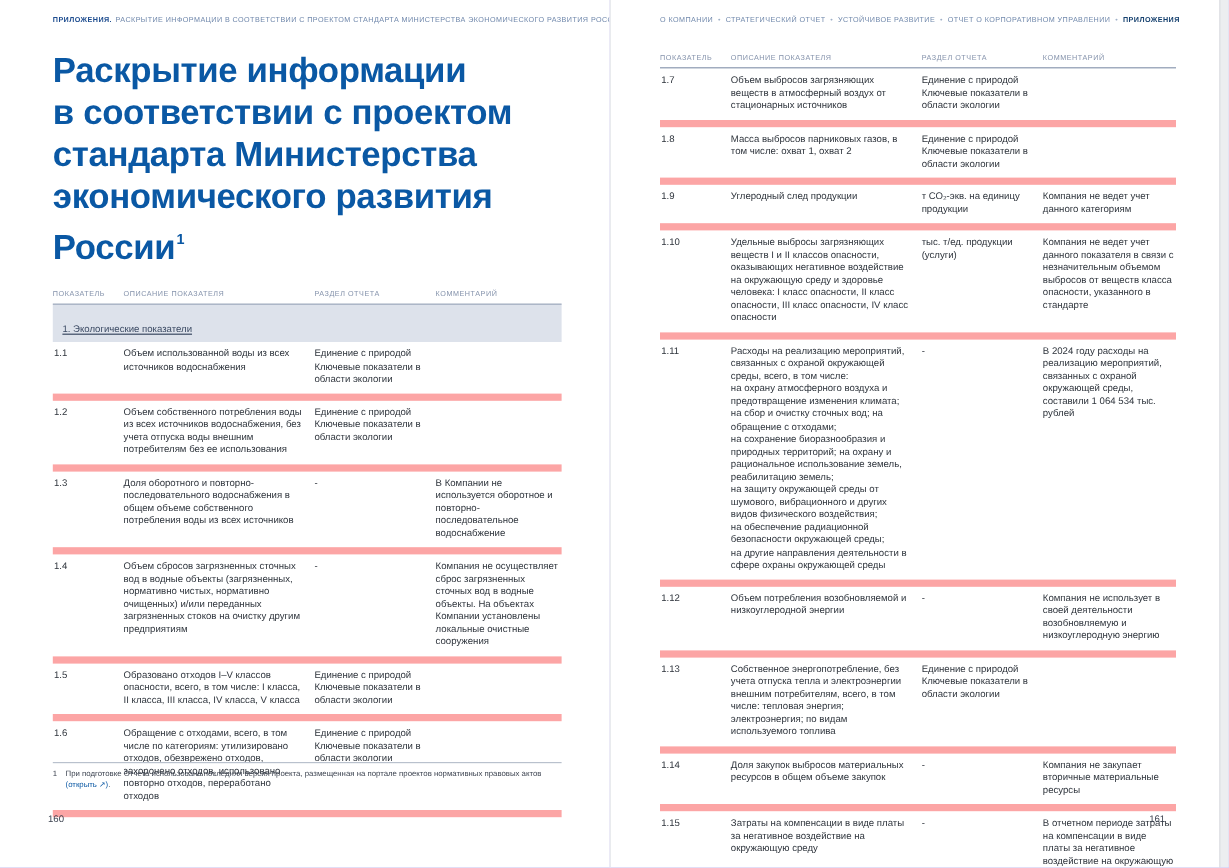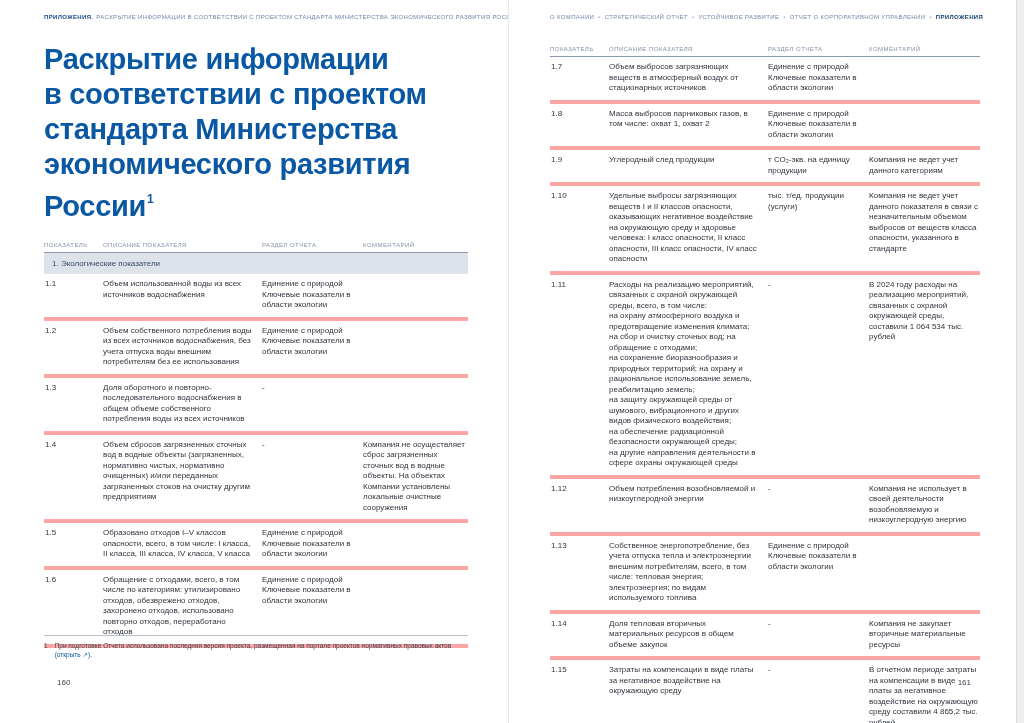--- a/index.html
+++ b/index.html
@@ -46,46 +46,47 @@
   }
   .thead {
     font-size:6px; letter-spacing:.45px; color:#8492ab;
     padding-bottom:4px;
     border-bottom:1px solid #8b98b0;
   }
   .section-row {
     background:#dde2eb;
     font-size:8px; line-height:10px;
     color:#3b4a63;
-    padding:6px 8px 5px;
+    padding:16px 8px 5px;
+    text-decoration:underline;
   }
   .trow {
     font-size:8px; line-height:10.5px;
     padding:5px 0 6px;
-    border-bottom:4px solid #fca5a5;
+    border-bottom:6px solid #fca5a5;
   }
   .cell { white-space:pre-line; }
   .cell-id { padding-left:1px; }
   .cell-comment { color:#2f353d; }
 
   
   .footnote {
     position:absolute; left:44px; right:40px; bottom:64px;
     border-top:1px solid #b9c1cd;
     padding-top:5px;
     font-size:6.5px; line-height:9px; color:#3c4350;
     display:flex; gap:7px;
   }
   .footnote-marker { flex:0 0 auto; }
   .footnote-link { color:#0a58a4; cursor:pointer; }
   .page-number {
     position:absolute; bottom:36px;
     font-size:8px; color:#3c4350;
   }
-  .page-left  .page-number { left:57px;text-align:center; }
+  .page-left  .page-number { left:40px;text-align:center; }
   .page-right .page-number { right:45px; }
 </style>
 </head>
 <body>
 
 <div class="spread">
 
   <div class="page page-left">
     <div class="running-head">
       <span class="rh-bold">ПРИЛОЖЕНИЯ.</span><span>РАСКРЫТИЕ ИНФОРМАЦИИ В СООТВЕТСТВИИ С ПРОЕКТОМ СТАНДАРТА МИНИСТЕРСТВА ЭКОНОМИЧЕСКОГО РАЗВИТИЯ РОССИИ</span>
@@ -121,20 +122,21 @@
     <div class="cell cell-desc">Объем собственного потребления воды из всех источников водоснабжения, без учета отпуска воды внешним потребителям без ее использования</div>
     <div class="cell cell-section">Единение с природой
 Ключевые показатели в области экологии</div>
     <div class="cell cell-comment"></div>
   </div>
 
   <div class="trow">
     <div class="cell cell-id">1.3</div>
     <div class="cell cell-desc">Доля оборотного и повторно-последовательного водоснабжения в общем объеме собственного потребления воды из всех источников</div>
     <div class="cell cell-section">-</div>
+    <div class="cell cell-comment">В Компании не используется оборотное и повторно-последовательное водоснабжение</div>
   </div>
 
   <div class="trow">
     <div class="cell cell-id">1.4</div>
     <div class="cell cell-desc">Объем сбросов загрязненных сточных вод в водные объекты (загрязненных, нормативно чистых, нормативно очищенных) и/или переданных загрязненных стоков на очистку другим предприятиям</div>
     <div class="cell cell-section">-</div>
     <div class="cell cell-comment">Компания не осуществляет сброс загрязненных сточных вод в водные объекты. На объектах Компании установлены локальные очистные сооружения</div>
   </div>
 
   <div class="trow">
@@ -228,21 +230,21 @@
   <div class="trow">
     <div class="cell cell-id">1.13</div>
     <div class="cell cell-desc">Собственное энергопотребление, без учета отпуска тепла и электроэнергии внешним потребителям, всего, в том числе: тепловая энергия; электроэнергия; по видам используемого топлива</div>
     <div class="cell cell-section">Единение с природой
 Ключевые показатели в области экологии</div>
     <div class="cell cell-comment"></div>
   </div>
 
   <div class="trow">
     <div class="cell cell-id">1.14</div>
-    <div class="cell cell-desc">Доля тепловая вторичных материальных ресурсов в общем объеме закупок</div>
+    <div class="cell cell-desc">Доля закупок выбросов материальных ресурсов в общем объеме закупок</div>
     <div class="cell cell-section">-</div>
     <div class="cell cell-comment">Компания не закупает вторичные материальные ресурсы</div>
   </div>
 
   <div class="trow">
     <div class="cell cell-id">1.15</div>
     <div class="cell cell-desc">Затраты на компенсации в виде платы за негативное воздействие на окружающую среду</div>
     <div class="cell cell-section">-</div>
     <div class="cell cell-comment">В отчетном периоде затраты на компенсации в виде платы за негативное воздействие на окружающую среду составили 4 865,2 тыс. рублей</div>
   </div>

